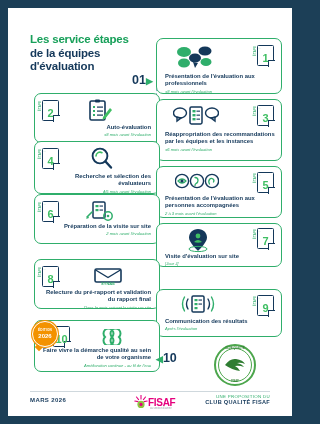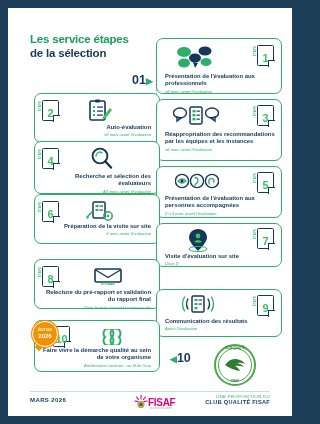--- a/index.html
+++ b/index.html
@@ -165,21 +165,22 @@
     font-size:2.6px;color:#2f7d32;font-weight:bold;
   }
 </style>
 </head>
 <body>
 
 <div class="page">
 
   <div class="title">
     <div class="l1">Les service étapes</div>
-    <div class="l2">de la sélection</div>
+    <div class="l2">de la équipes</div>
+    <div class="l3">d'évaluation</div>
   </div>
 
   <div class="spine"></div>
 
   <div class="card right" style="top:30px;height:56px;">
     <div class="ill" style="left:18px;top:6px;">
       <svg width="40" height="26" viewBox="0 0 40 26">
         <ellipse cx="9" cy="7" rx="7" ry="5" fill="#2fae6b"></ellipse>
         <ellipse cx="30" cy="6" rx="6.5" ry="4.5" fill="#14385a"></ellipse>
         <ellipse cx="20" cy="13" rx="6" ry="4.5" fill="#14385a"></ellipse>
@@ -439,21 +440,21 @@
     <div class="ill" style="left:62px;top:8px;">
       <svg width="30" height="16" viewBox="0 0 30 16">
         <path d="M8 8 a5 5 0 1 1 7 0 a5 5 0 1 0 7 0 a5 5 0 1 0 -7 0 a5 5 0 1 1 -7 0 z" fill="none" stroke="#2fae6b" stroke-width="2" stroke-linecap="round"></path>
       </svg>
     </div>
     <div class="txt l" style="top:26px;">
       <div class="head">Faire vivre la démarche qualité au sein de votre organisme</div>
       <div class="sub">Amélioration continue - au fil de l'eau</div>
     </div>
   </div>
-  <div class="cn" style="left:162px;top:344px;">
+  <div class="cn" style="left:148px;top:344px;">
     <span class="tri">◀</span><span>10</span>
   </div>
 
   <div class="badge">
     <div class="tail"></div>
     <div class="circ"></div>
     <div class="t1">ÉDITION</div>
     <div class="t2">2026</div>
   </div>
 

